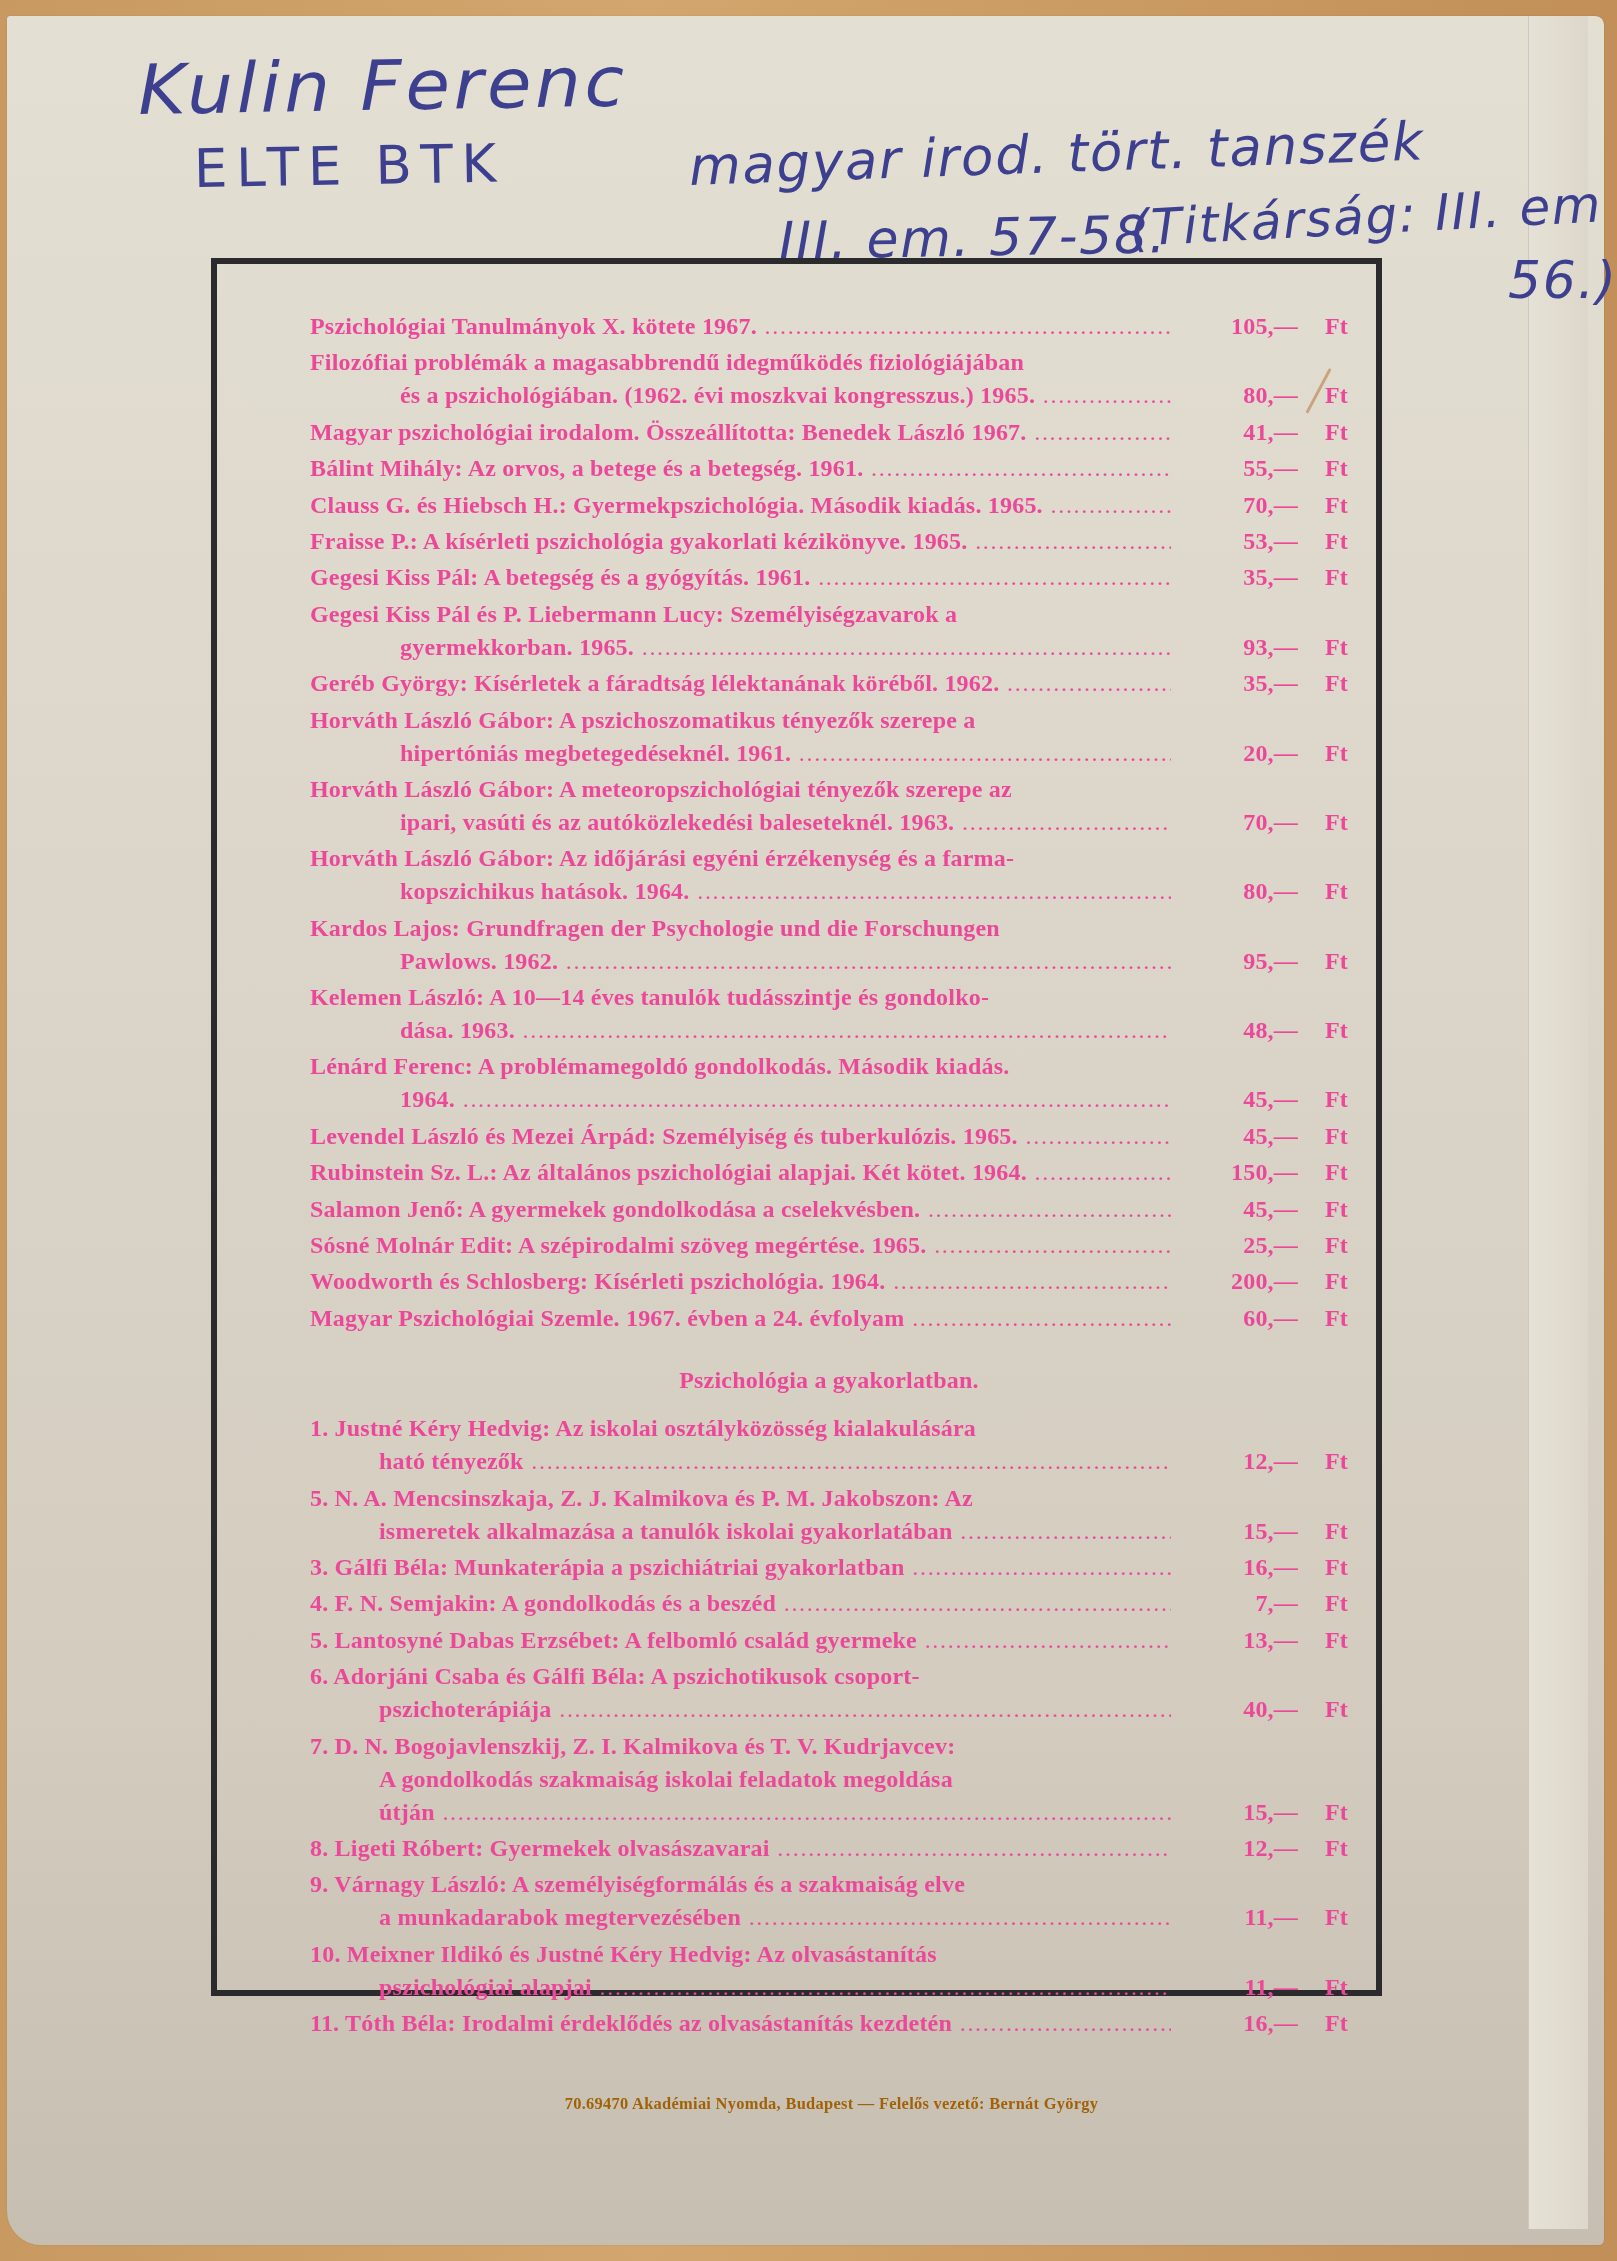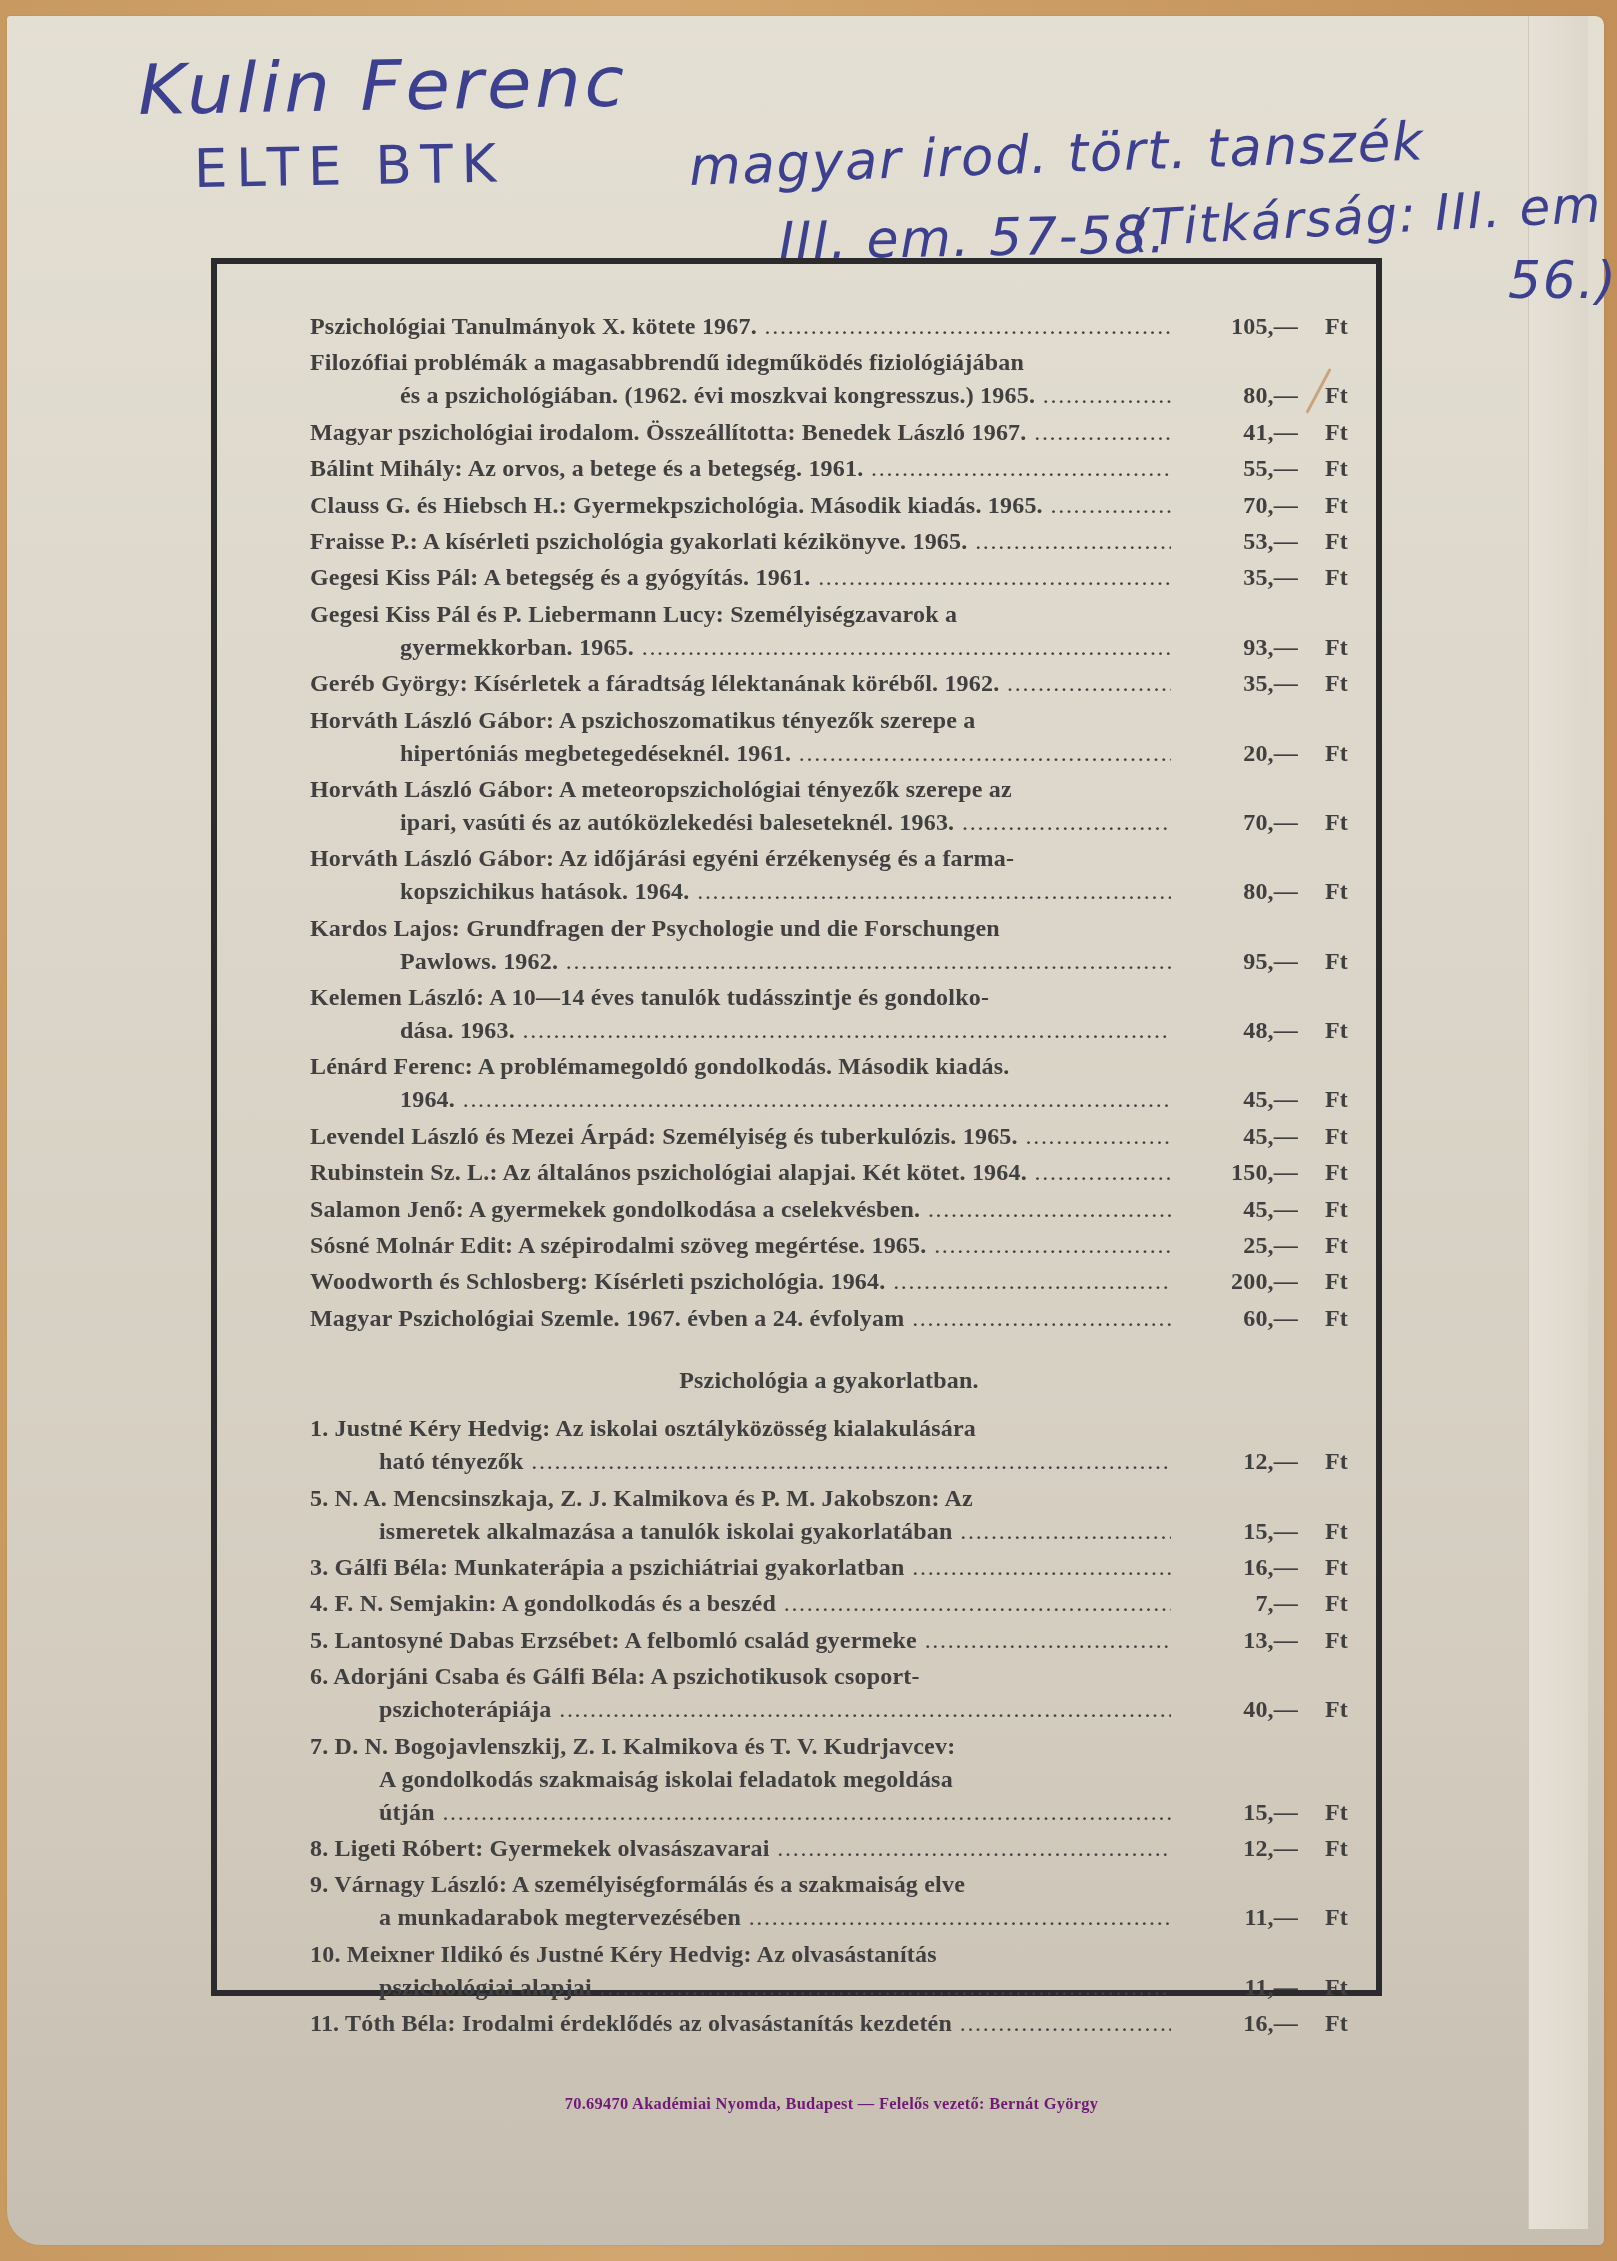--- a/index.html
+++ b/index.html
@@ -32,21 +32,21 @@
   .h5 { left: 1130px; top: 200px; font-size: 50px; transform: rotate(-3deg); }
   .h6 { left: 1468px; top: 250px; font-size: 52px; margin-left: 40px; }
 
   .box {
     position: absolute; left: 211px; top: 258px; width: 1171px; height: 1738px;
     border: 6px solid #2b2b2e; border-top-width: 6.9px; border-bottom-width: 6.9px;
     box-sizing: border-box;
   }
   .listing {
     position: absolute; left: 310px; top: 310px; width: 1038px;
-    color: #404040; font-weight: bold; font-size: 24px;
+    color: #ec4899; font-weight: bold; font-size: 24px;
     letter-spacing: 0.2px;
   }
   .entry { display: flex; align-items: flex-end; }
   .entry .text { width: 861px; }
   .entry .line { line-height: 33px; white-space: nowrap; overflow: hidden; }
   .entry .line.indent { padding-left: 90px; }
   .entry .line.dotted::after {
     content: " ........................................................................................................................";
     font-weight: normal; letter-spacing: 1.7px;
   }
@@ -57,21 +57,21 @@
   .price .amt { display: inline-block; text-align: right; }
   .price .cur { display: inline-block; width: 50px; text-align: right; }
   .gap-small { margin-bottom: 3.4px; }
   .section-title {
     margin-top: 29px; margin-bottom: 15.5px; line-height: 33px; text-align: center;
   }
   .num-entry .line.indent { padding-left: 69px; }
 
   .imprint {
     position: absolute; left: 418px; top: 2094px; width: 827px;
-    font-size: 16.4px; font-weight: bold; color: #701a75;
+    font-size: 16.4px; font-weight: bold; color: #a16207;
     text-align: center; letter-spacing: 0.3px;
   }
   .pencil-mark {
     position: absolute; left: 1317px; top: 366px; width: 3.4px; height: 50px;
     background: #c9a27e; transform: rotate(28deg); border-radius: 1.7px;
   }
 </style>
 </head>
 <body>
 

